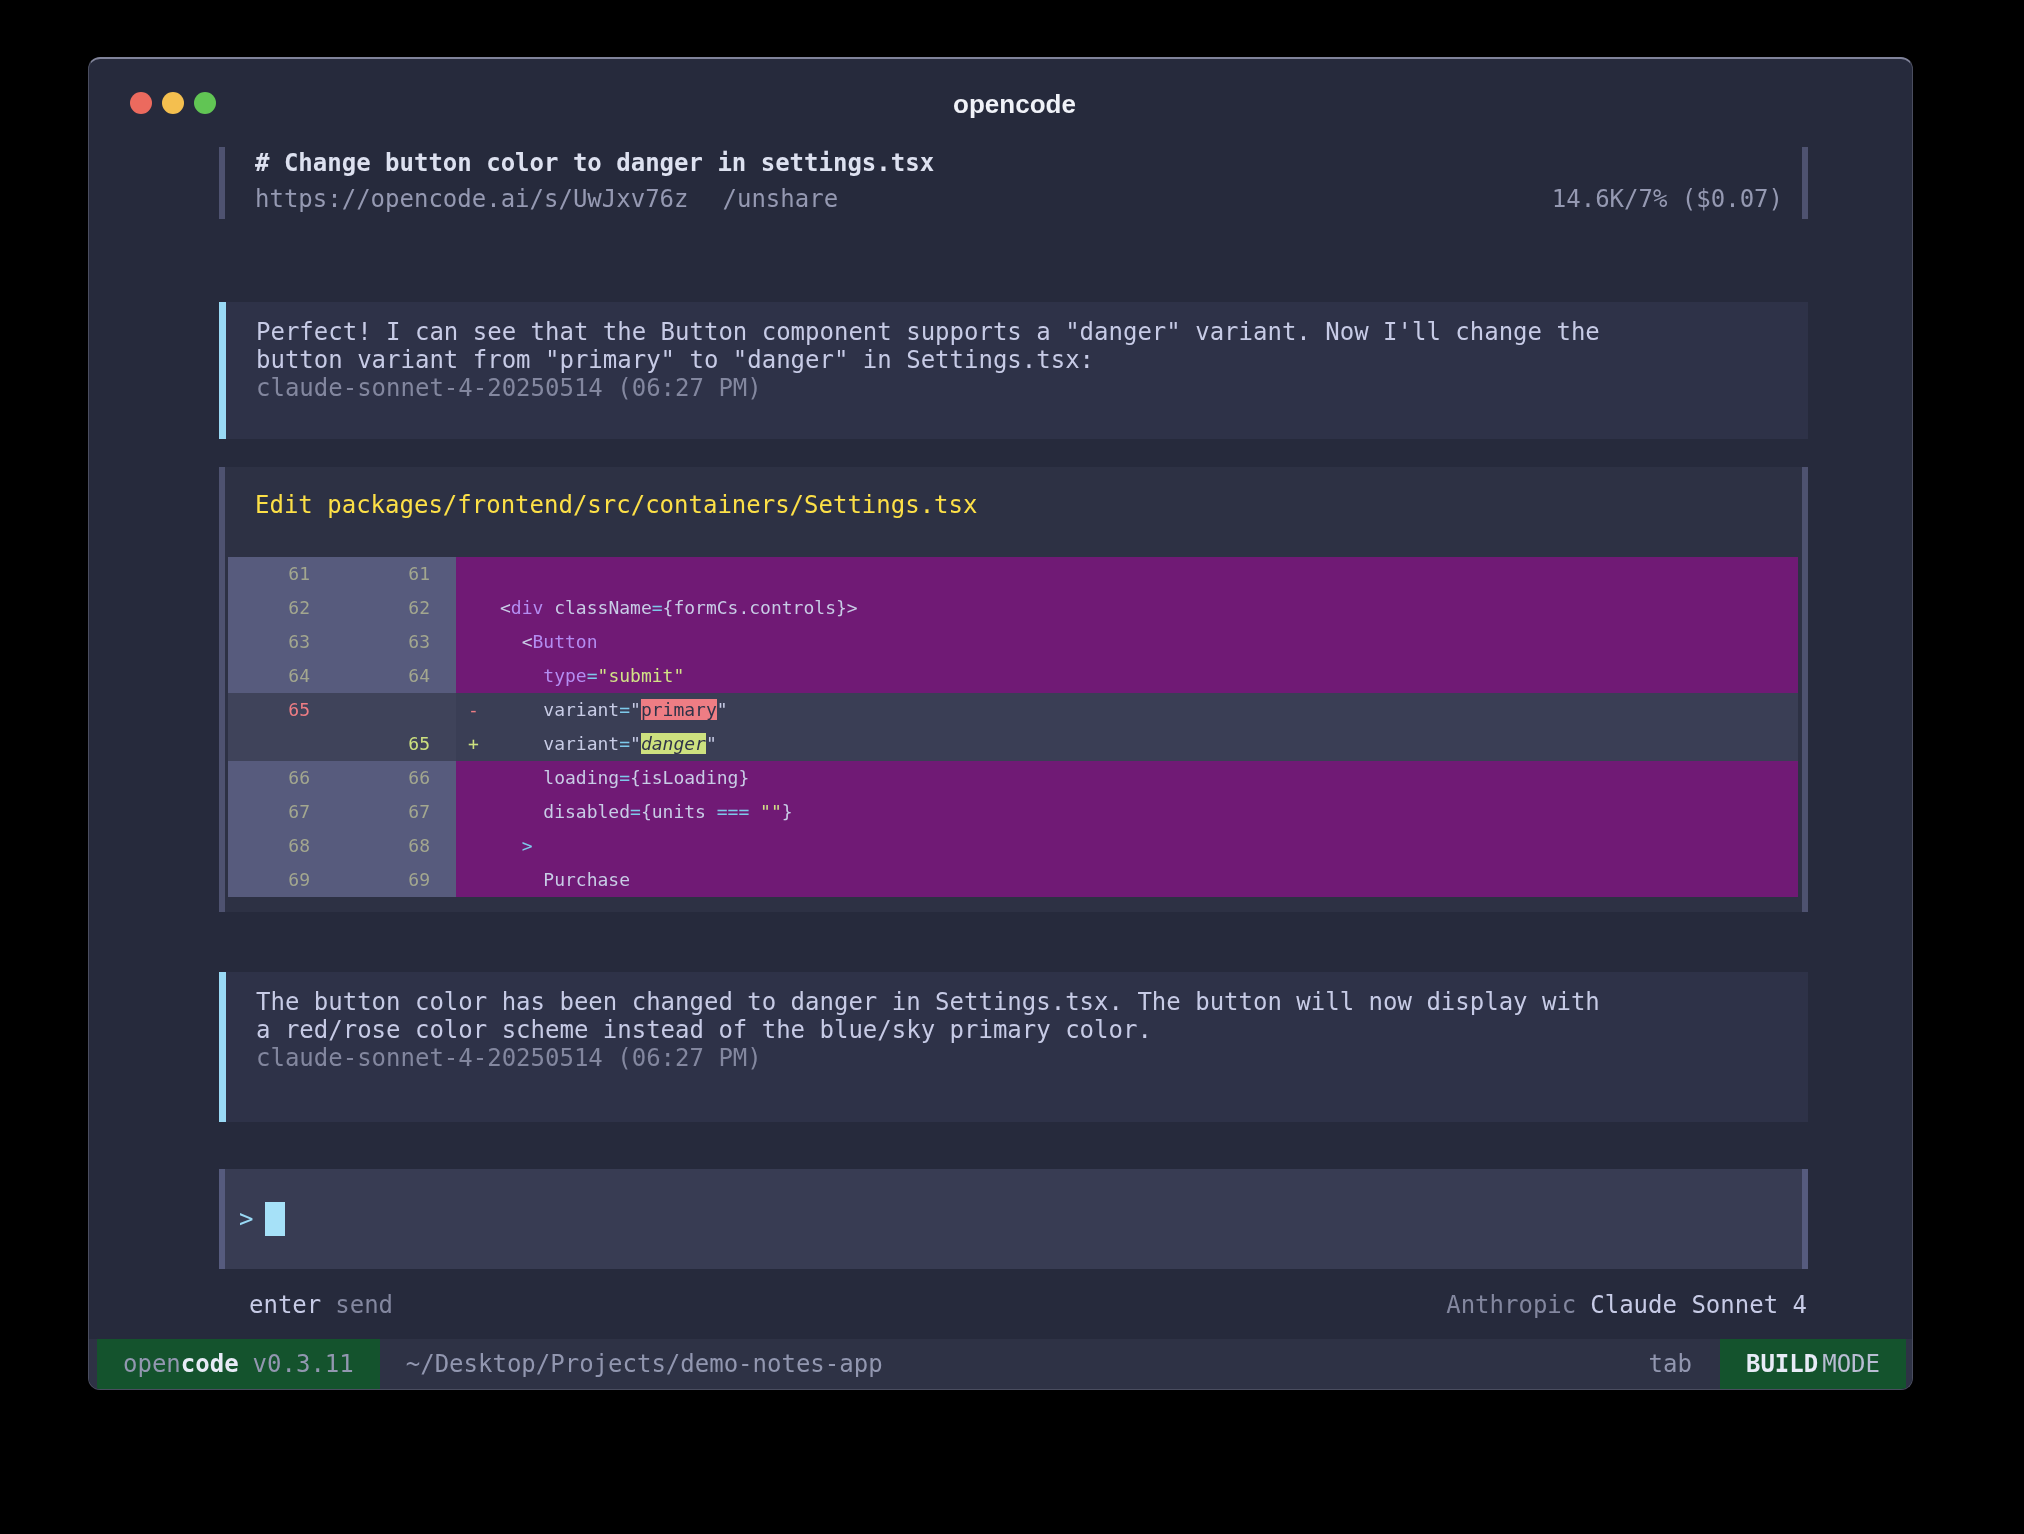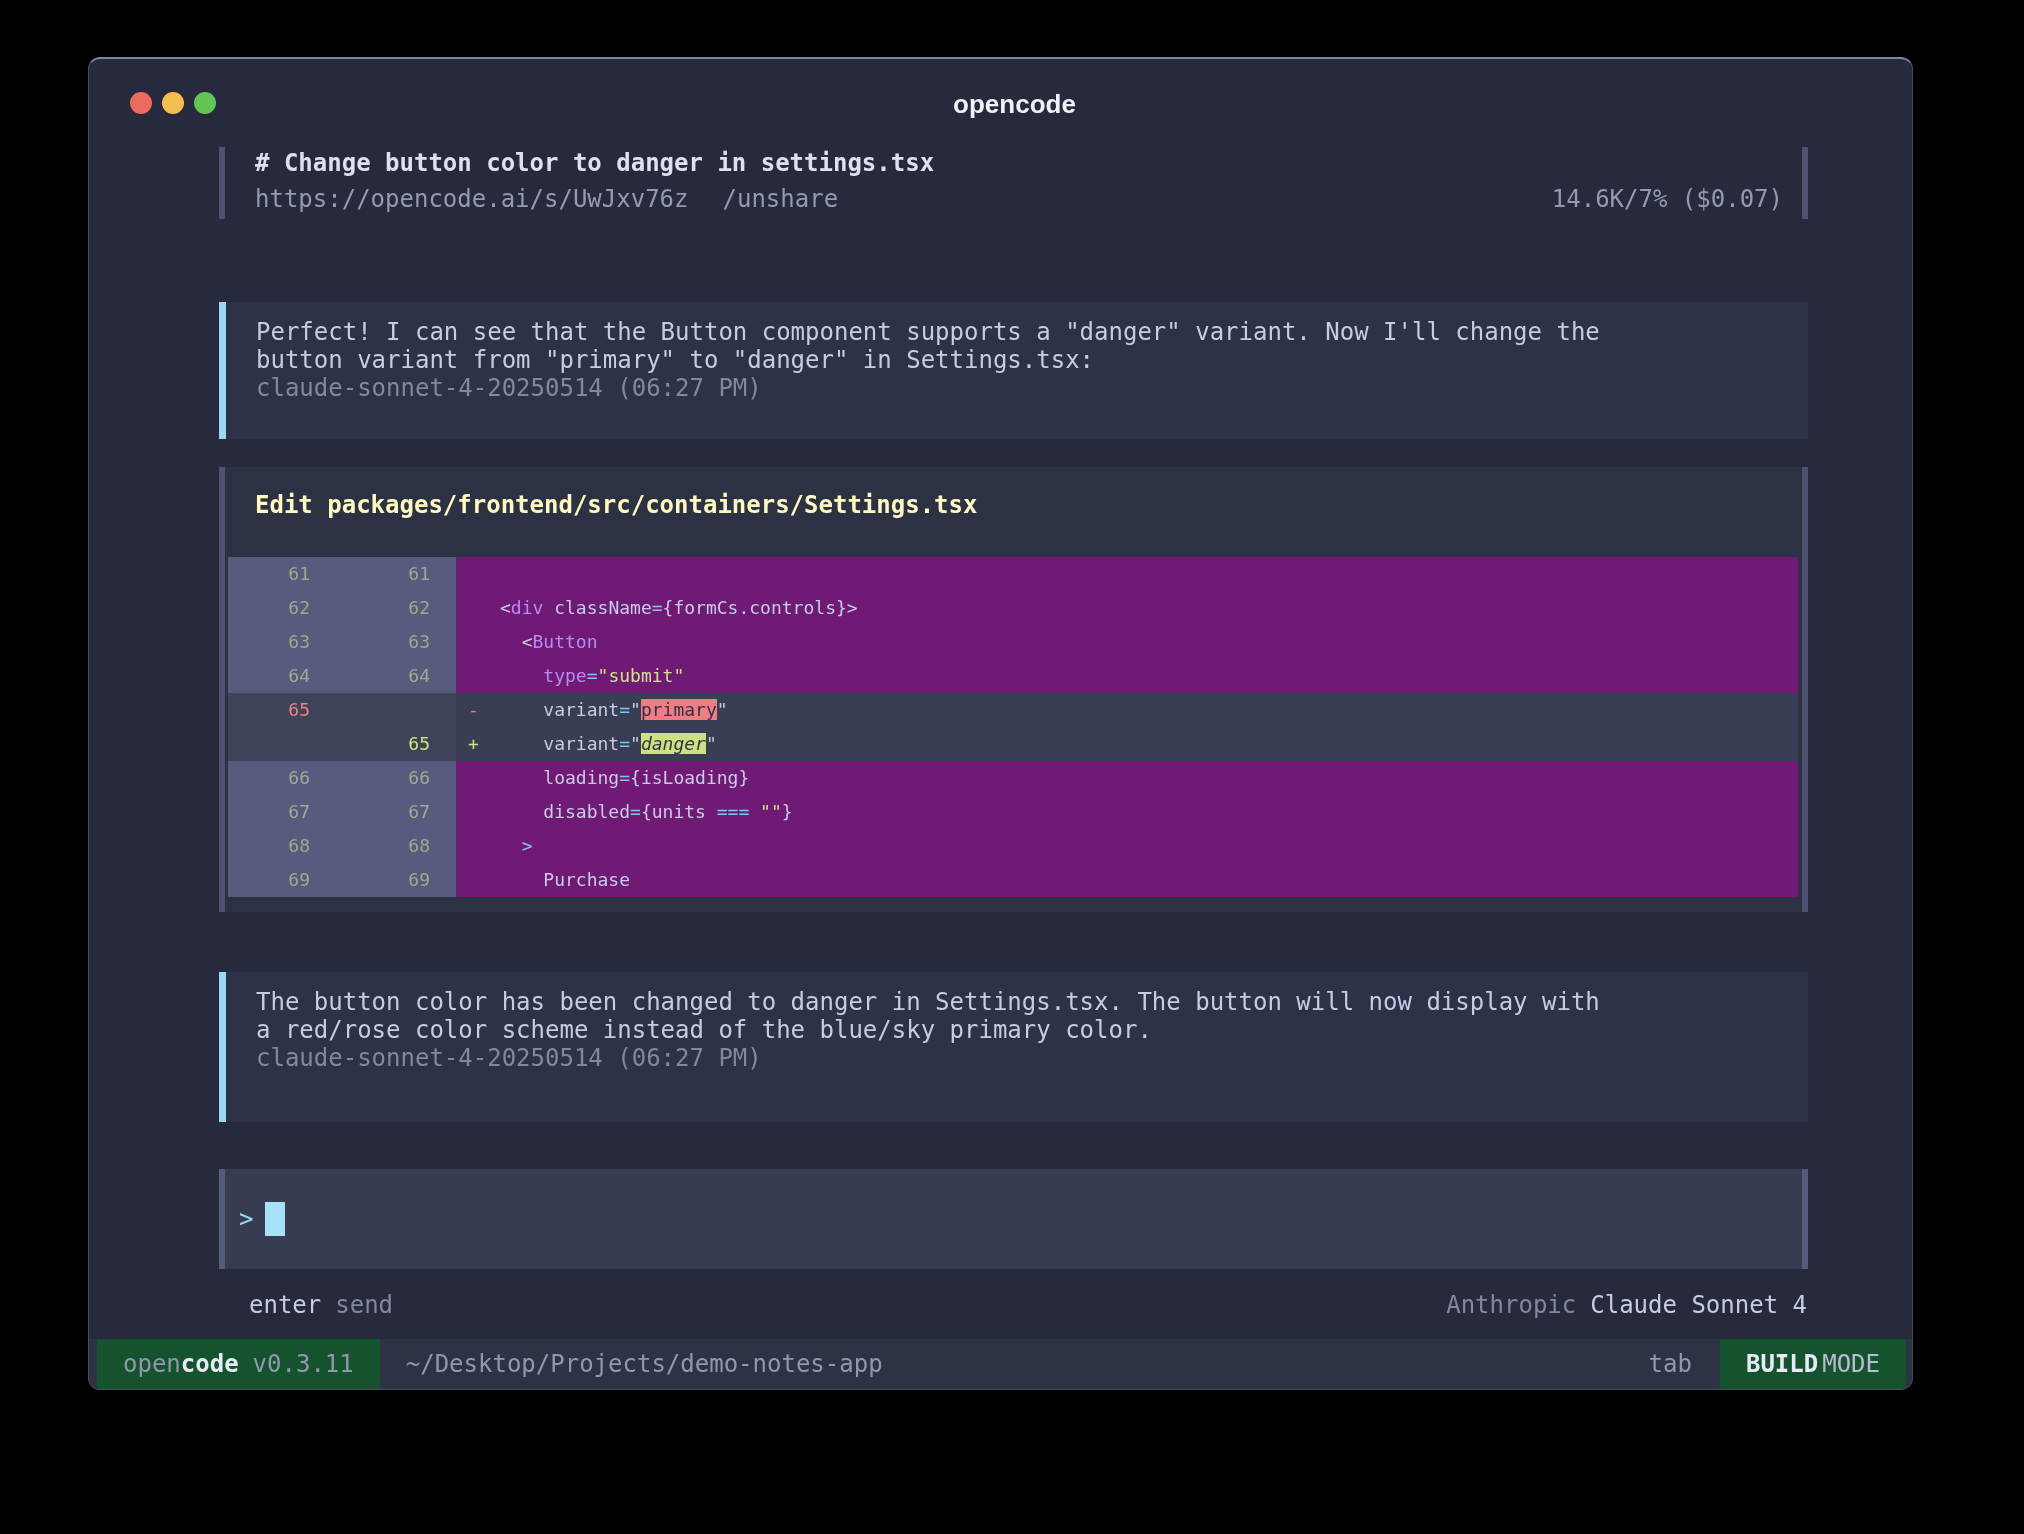--- a/index.html
+++ b/index.html
@@ -25,21 +25,21 @@
   .hdr-url{margin-right:34px;}
   .hdr-stats{margin-left:auto;color:#9599b2;}
   
   .msg{background:#2e3248;border-left:7px solid #99d9f5;padding:16px 0 0 30px;font-size:24px;line-height:28px;}
   .msg1{top:243px;height:137px;}
   .msg2{top:913px;height:150px;}
   .msg-text{color:#c7cbe6;white-space:pre-wrap;}
   .msg-meta{color:#83879f;}
   
   .diff{top:408px;height:445px;background:#2d3144;}
-  .diff-header{position:absolute;left:36px;top:24px;color:#fef9c3;font-size:24px;font-weight:bold;}
+  .diff-header{position:absolute;left:36px;top:24px;color:#fde047;font-size:24px;}
   .diff-table{position:absolute;left:9px;right:10px;top:90px;}
   .drow{display:flex;height:34px;line-height:34px;font-size:18px;}
   .gut{width:114px;flex:0 0 114px;text-align:right;box-sizing:border-box;color:#a3a78f;background:#575b7d;}
   .g-old{padding-right:32px;}
   .g-new{padding-right:26px;}
   .drow.removed .gut,.drow.added .gut{background:#3f435a;}
   .drow.removed .g-old{color:#ee7d84;}
   .drow.added .g-new{color:#cde17f;}
   .code{flex:1;position:relative;padding-left:44px;background:#701a75;white-space:pre;}
   .drow.removed .code,.drow.added .code{background:#3a3e55;}

